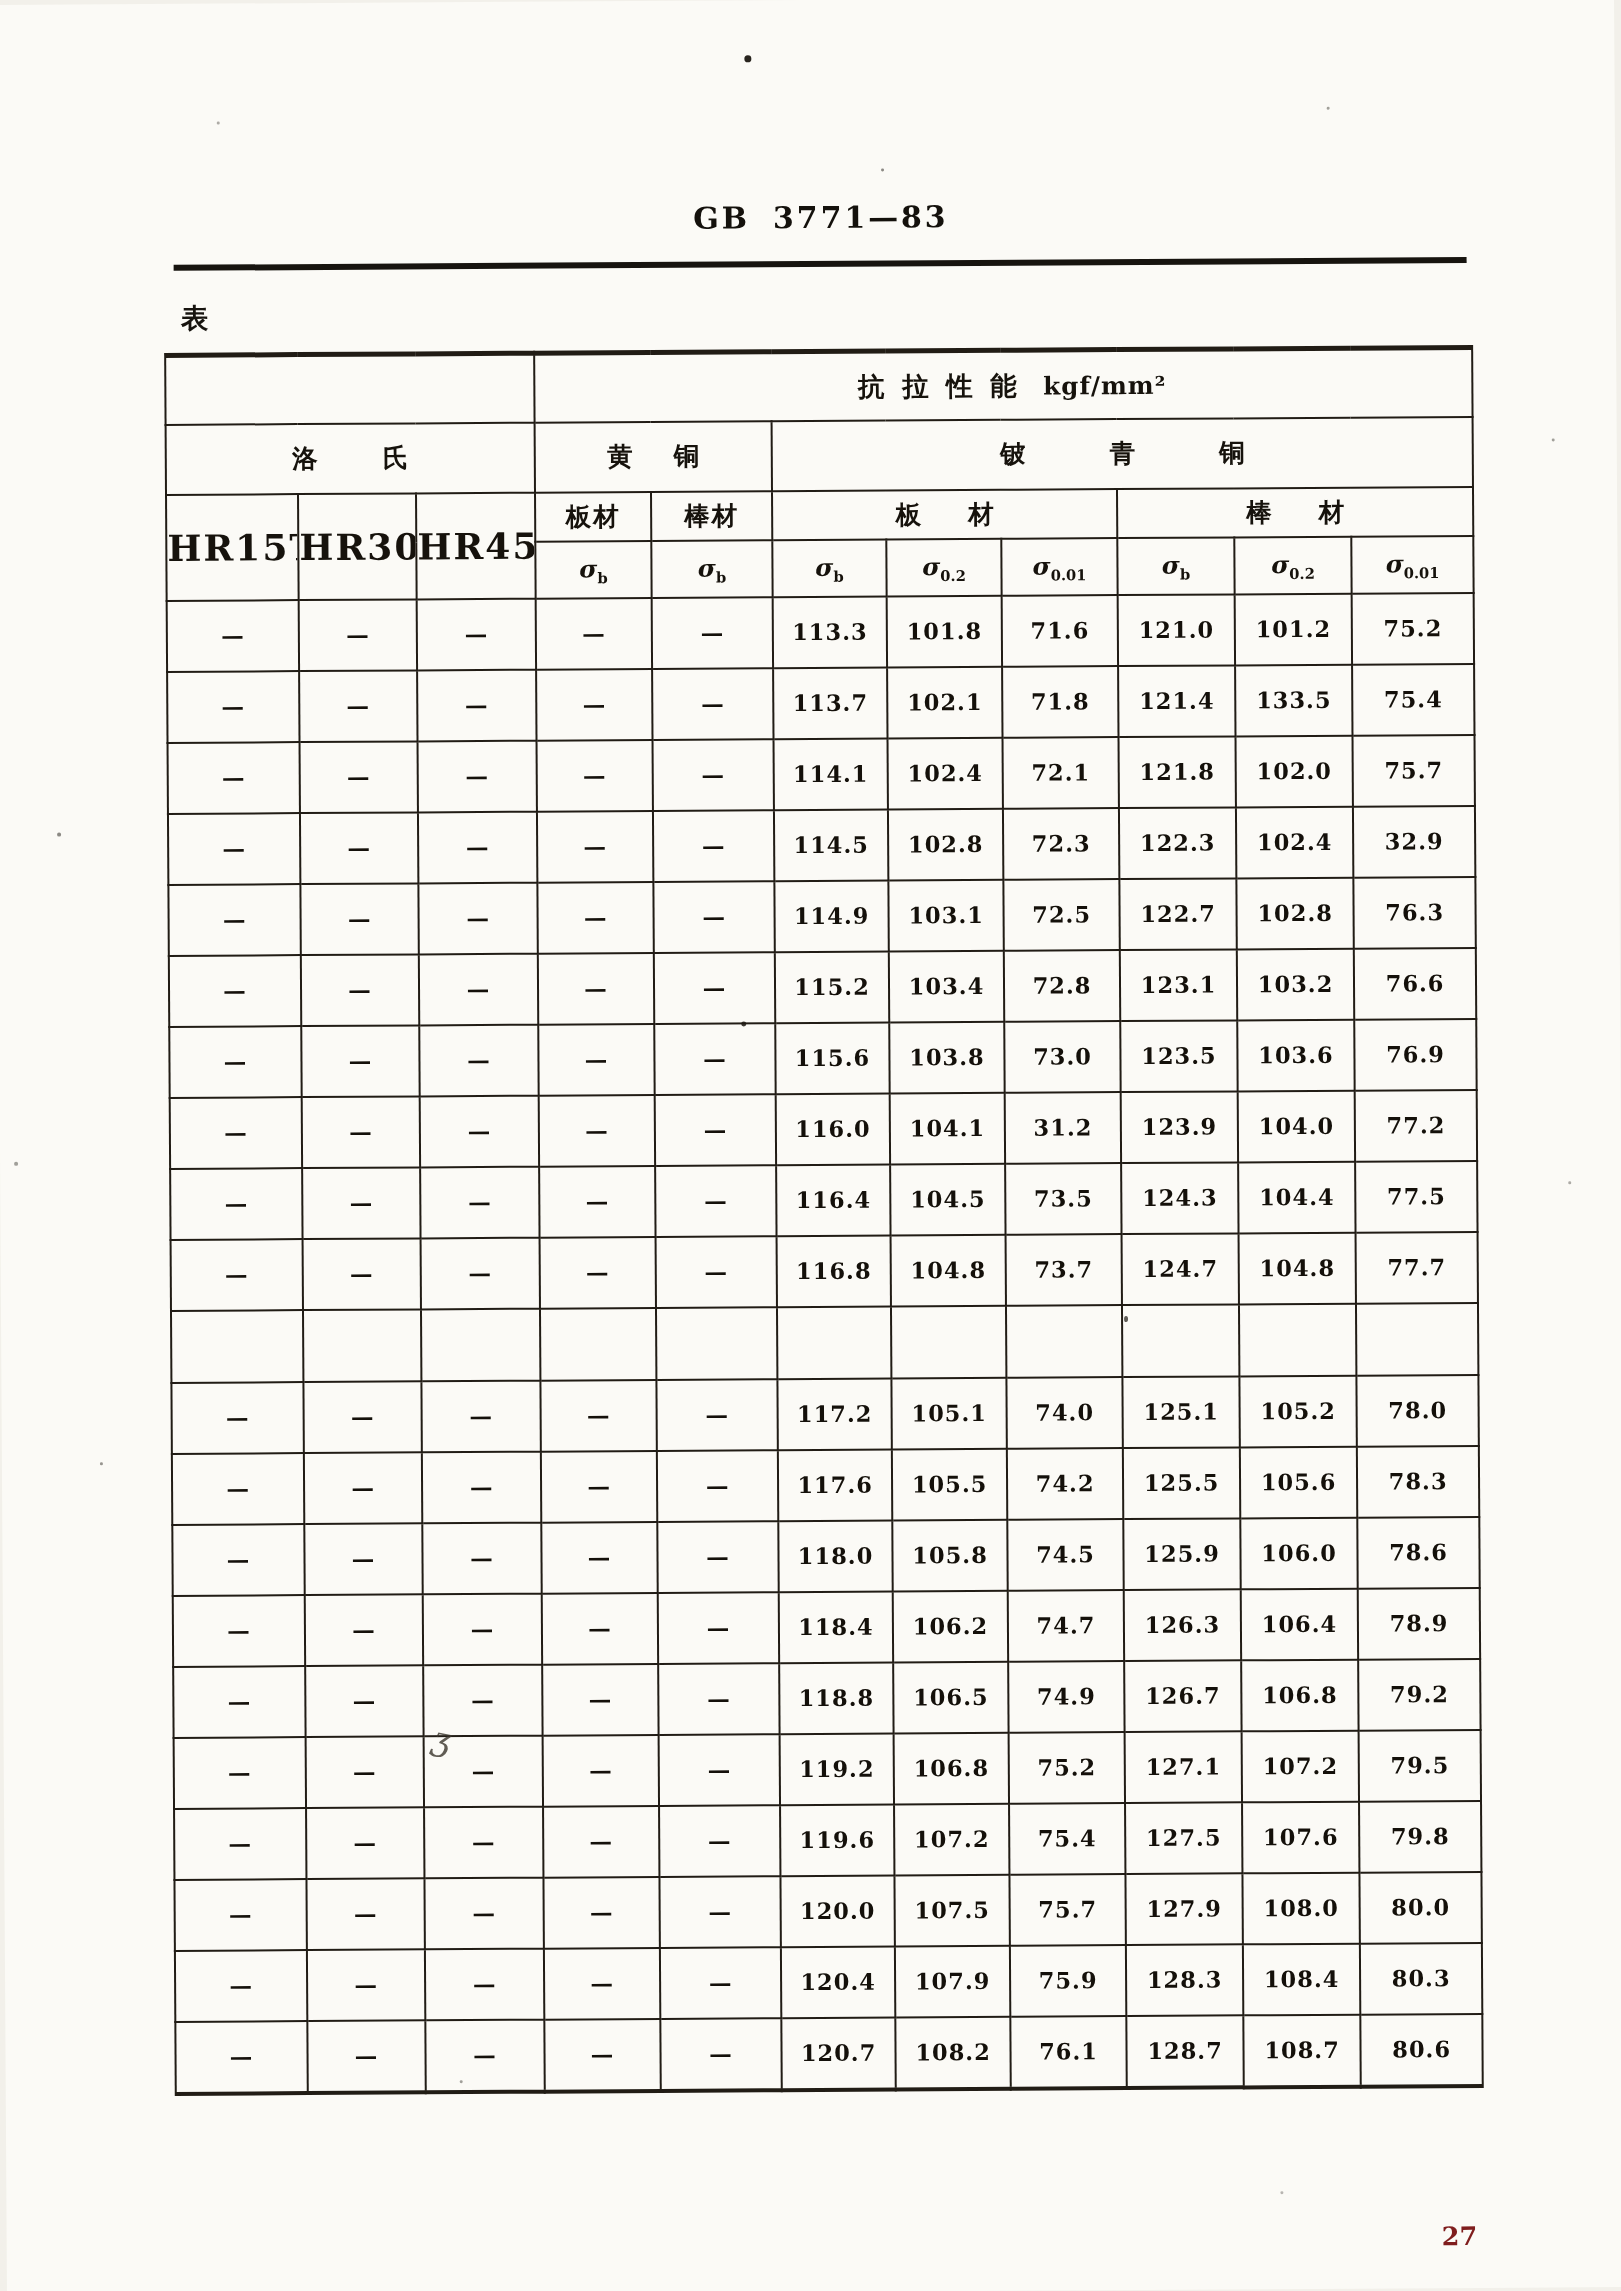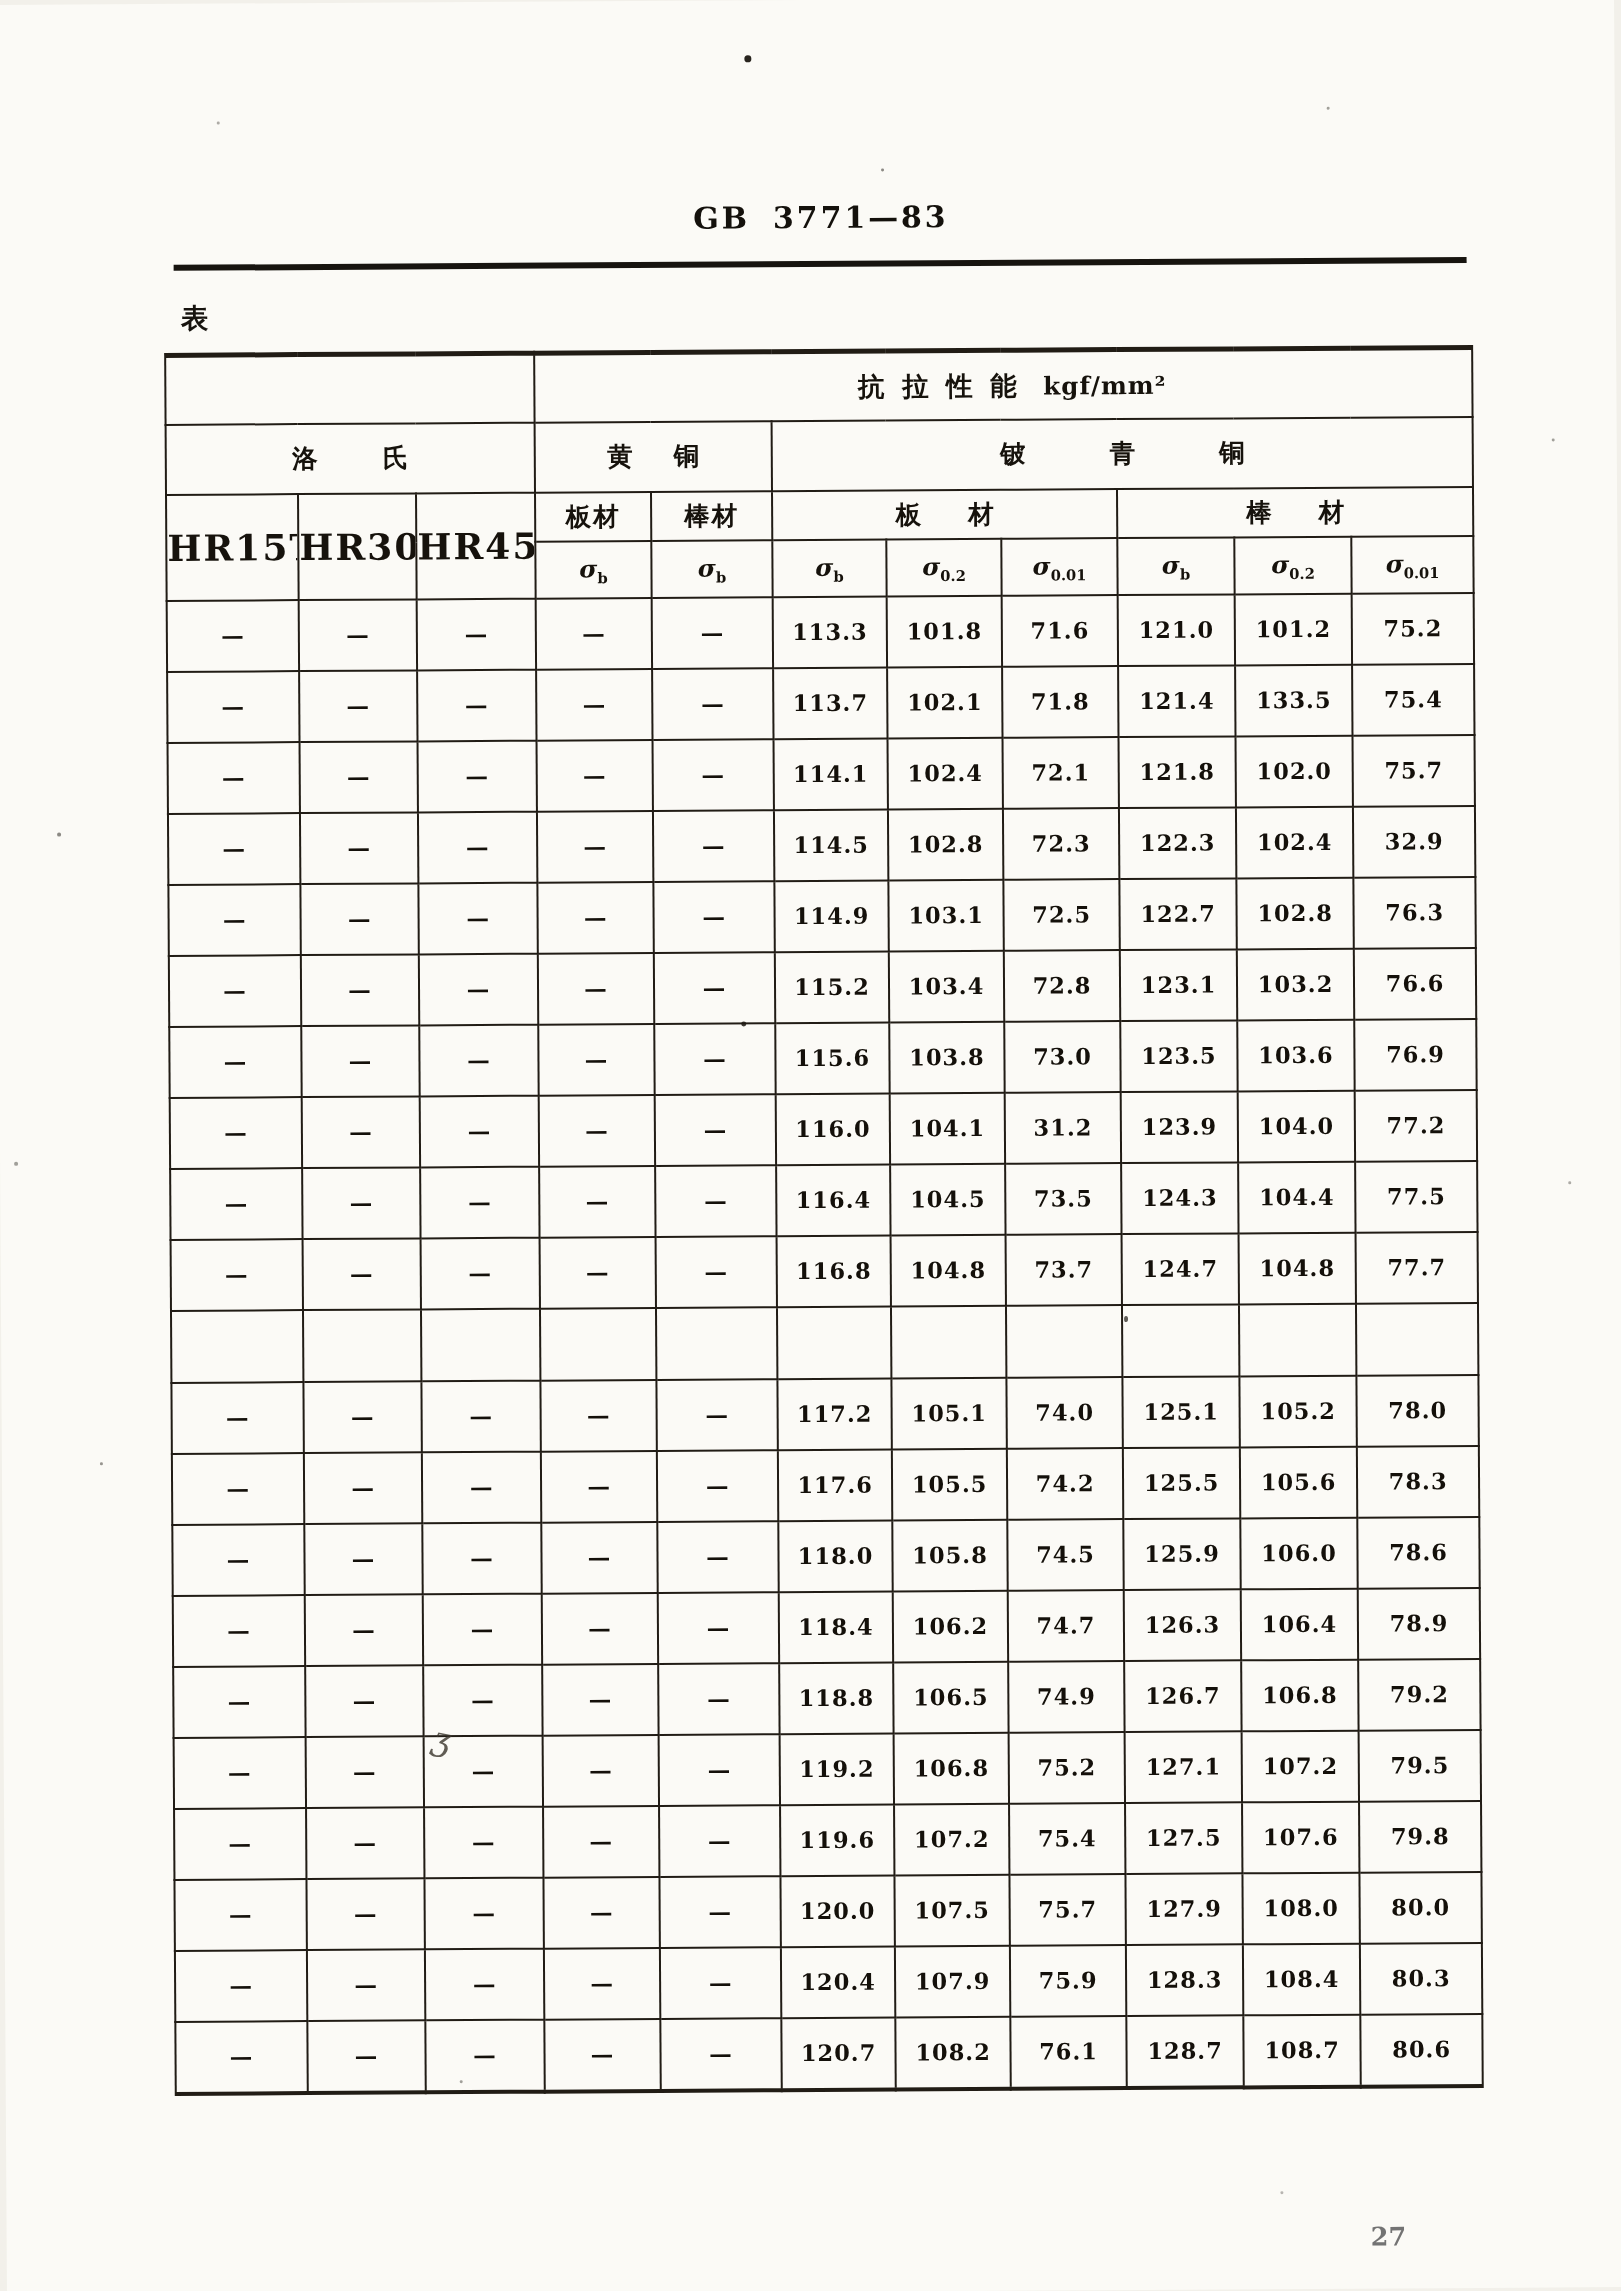--- a/index.html
+++ b/index.html
@@ -58,22 +58,22 @@
   .sp-rock{letter-spacing:65px;padding-left:65px;}
   .sp-brass{letter-spacing:41px;padding-left:41px;}
   .sp-beryl{letter-spacing:84px;padding-left:84px;}
   .sp-mat{letter-spacing:47px;padding-left:47px;}
   .compact-mat{letter-spacing:2px;font-size:24.5px;}
   .sigma i{font-style:italic;font-size:24.5px;font-weight:700;font-family:"DejaVu Serif",serif;}
   .sigma sub{font-size:14.7px;font-weight:700;vertical-align:-5.9px;letter-spacing:0;}
   .conv tbody td{font-size:22.5px;height:69px;letter-spacing:1px;color:#14100a;}
   .conv tbody tr.empty-row td{height:70px;}
   .page-number{
-    position:absolute;left:1364px;top:2225px;
-    font-size:25.5px;font-weight:700;color:#737373;
+    position:absolute;left:1435px;top:2225px;
+    font-size:25.5px;font-weight:700;color:#7f1d1d;
   }
   .speck{position:absolute;background:#1c1812;border-radius:50%;}
   .squiggle{
     position:absolute;left:429px;top:1717px;
     font-size:33px;color:#3a352c;opacity:.8;
     transform:rotate(12deg);
     font-style:italic;font-weight:400;
   }
 </style>
 </head>

